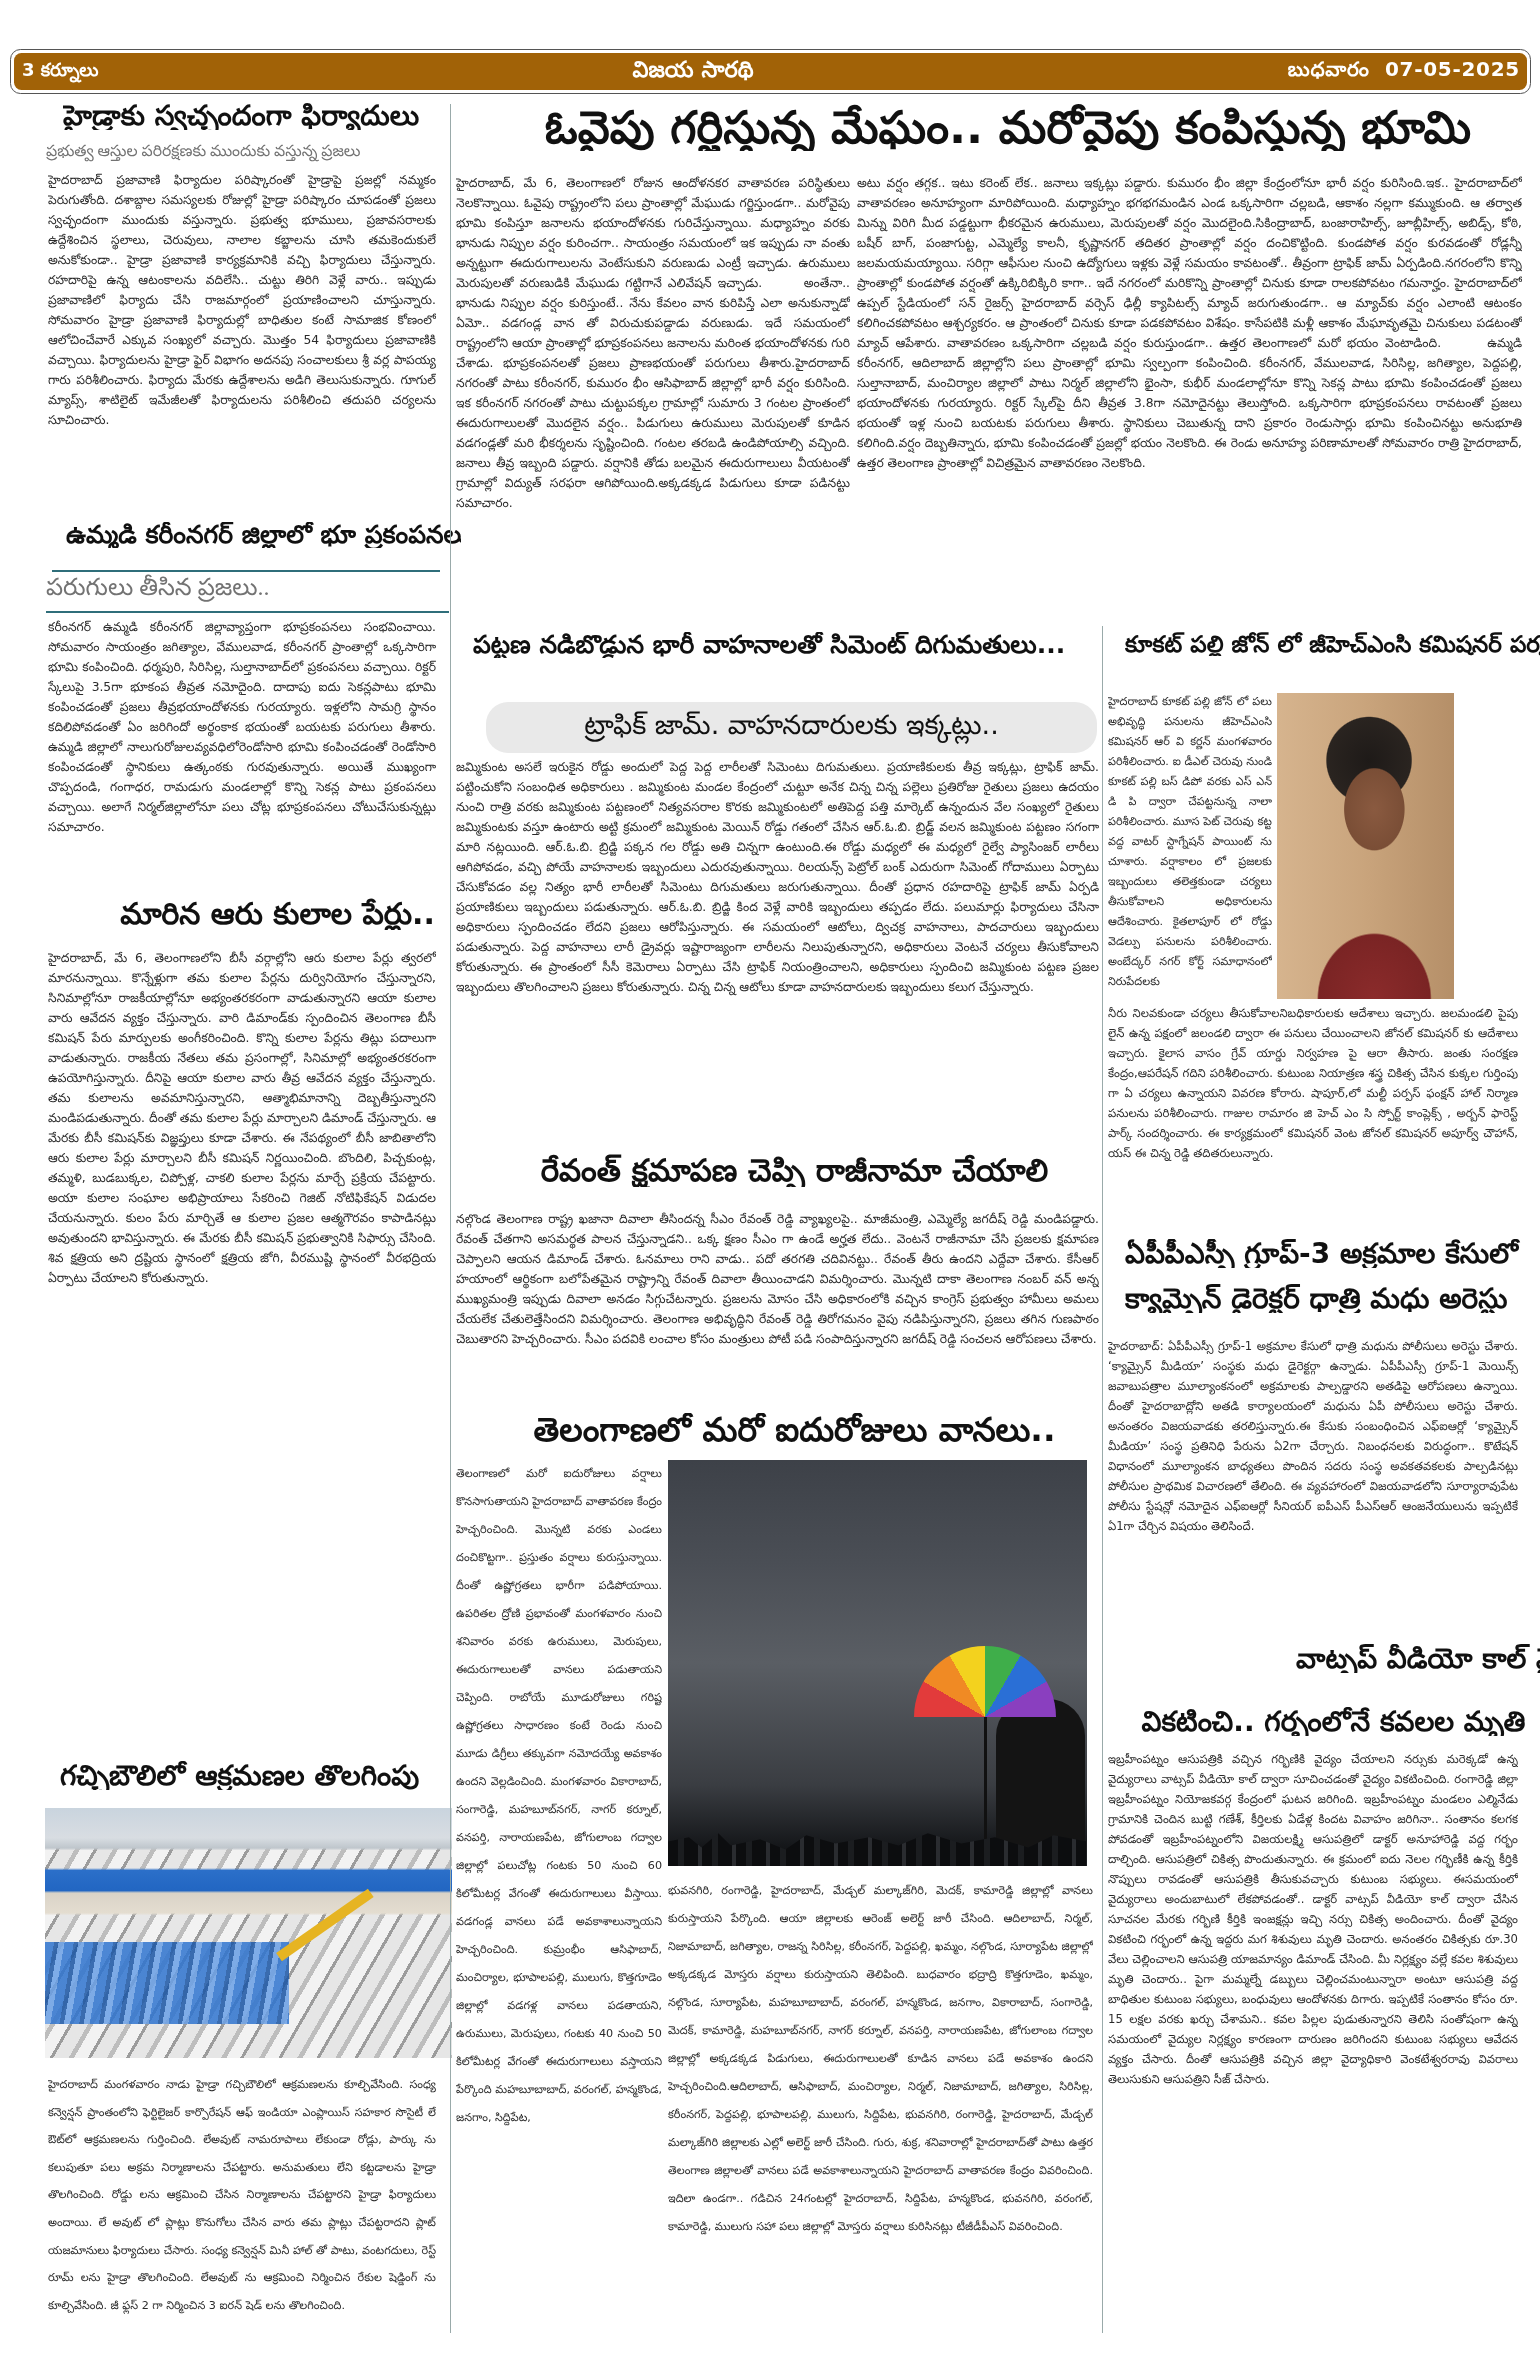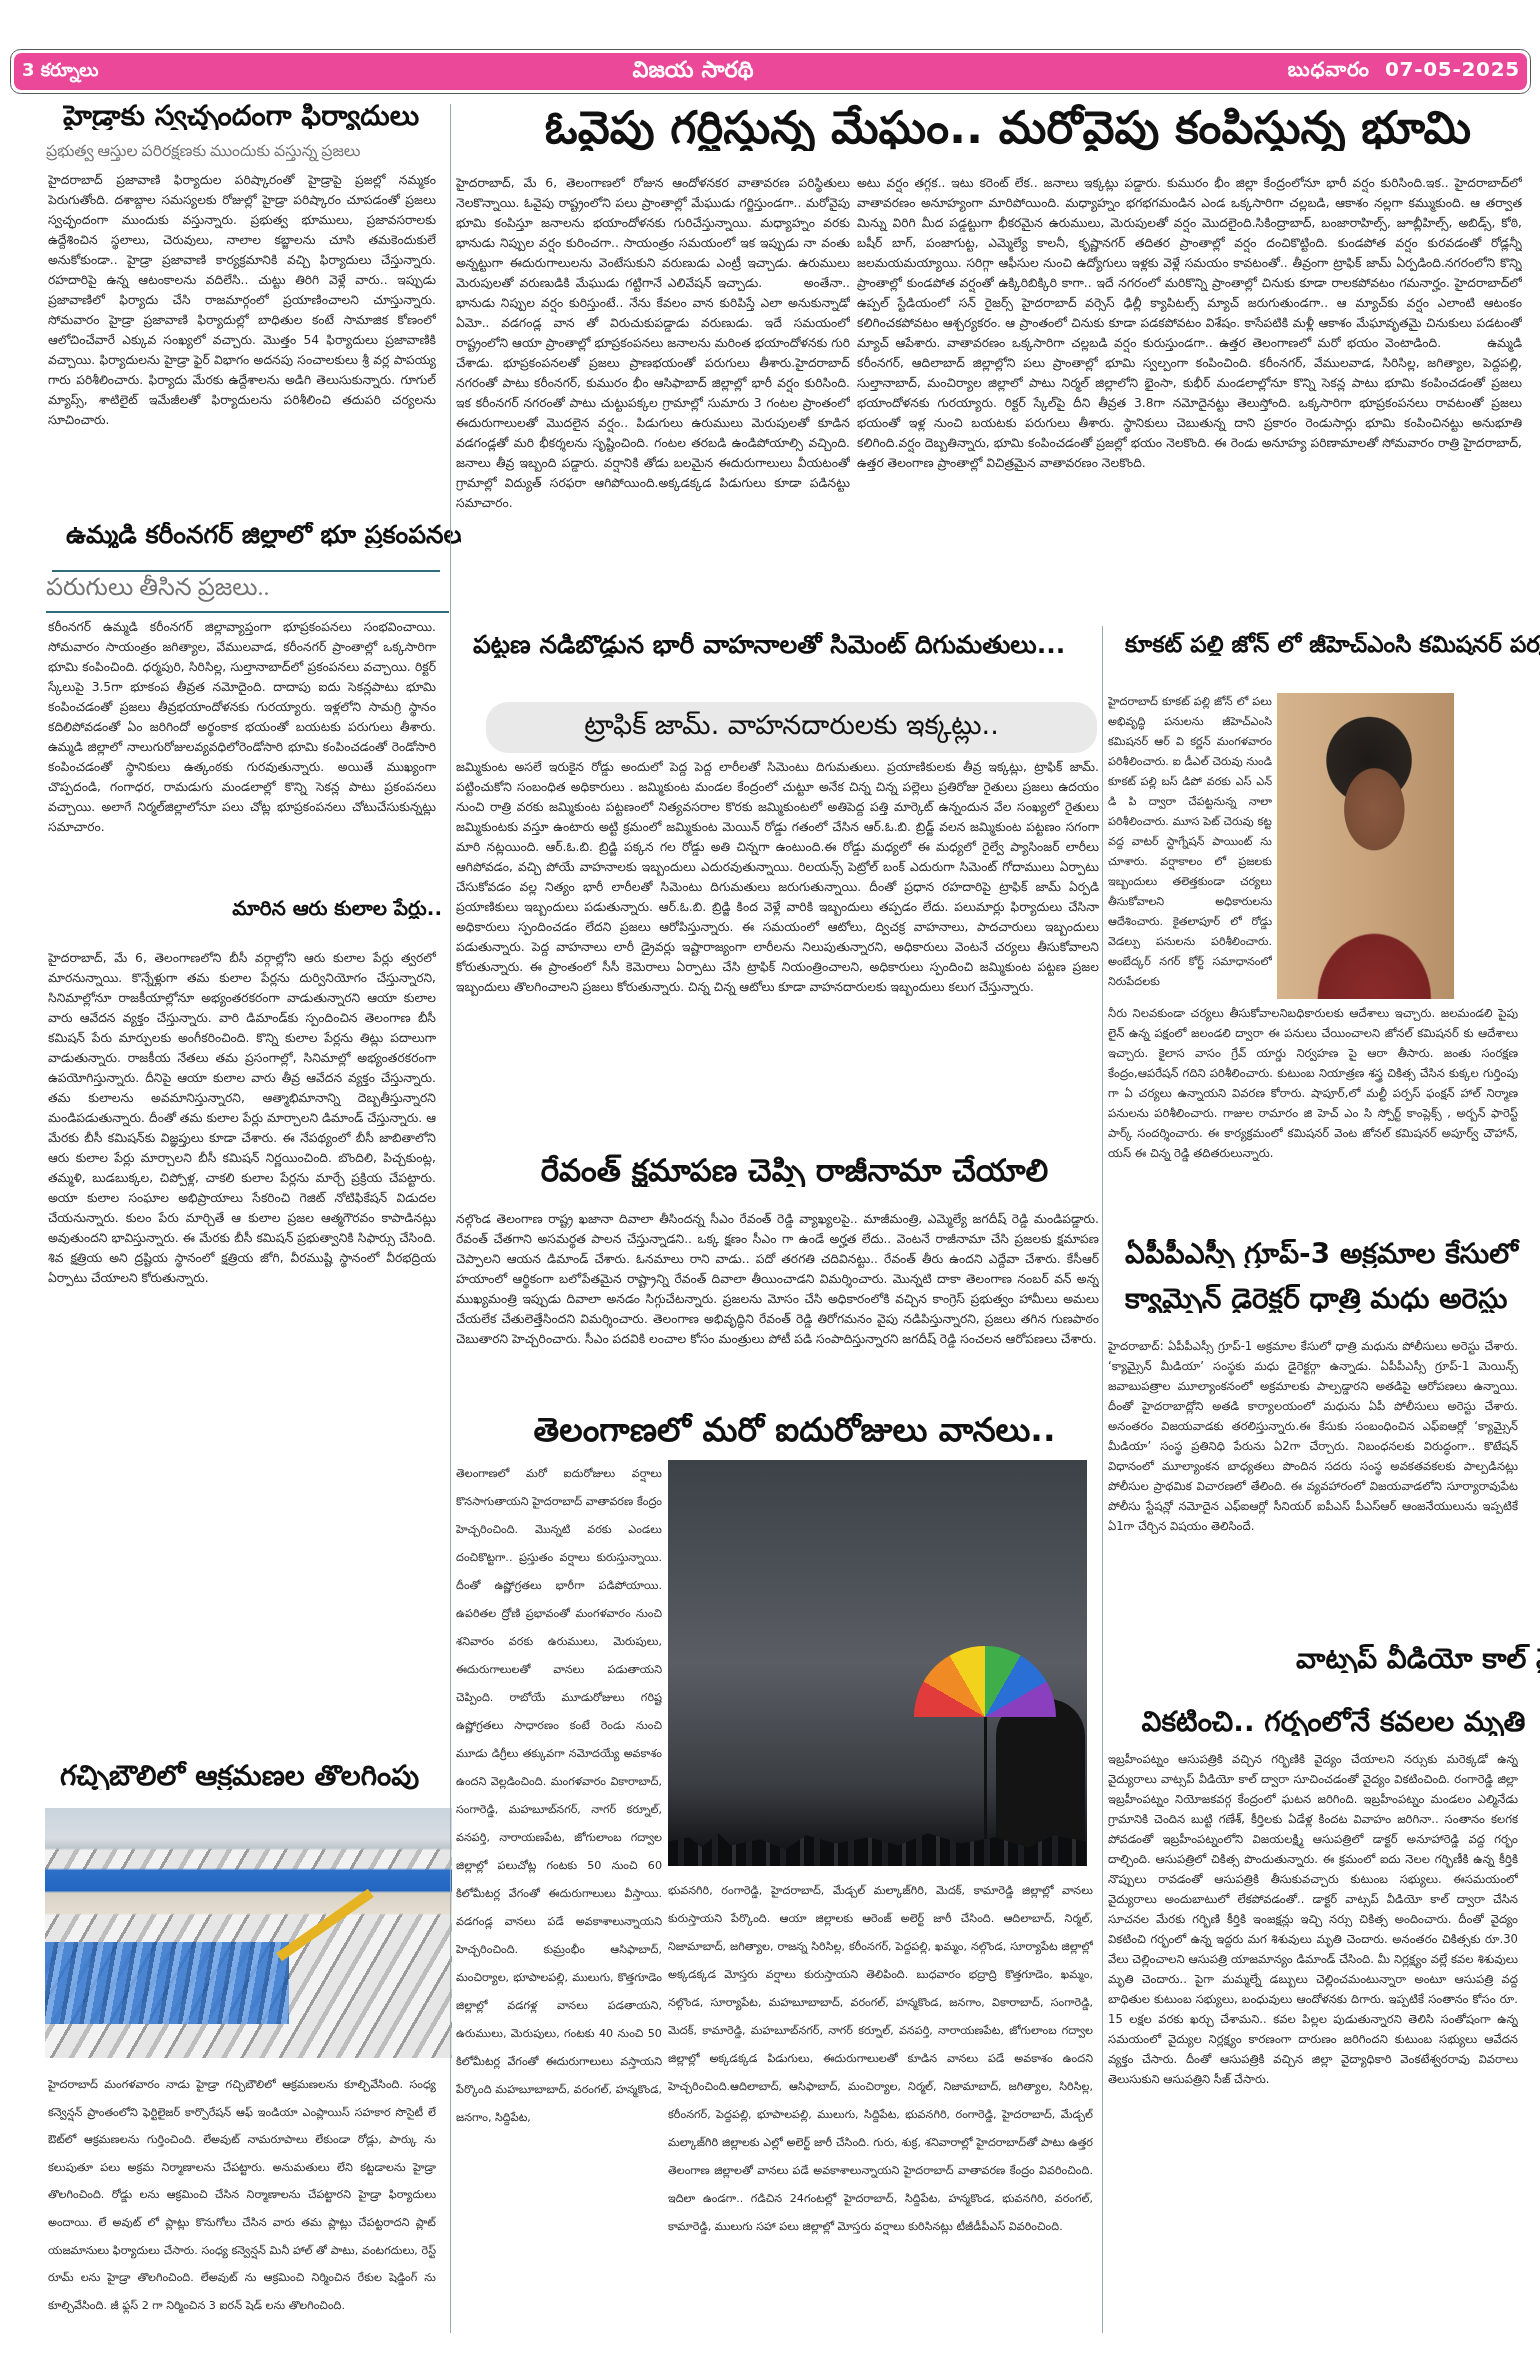--- a/index.html
+++ b/index.html
@@ -5,21 +5,21 @@
   * { box-sizing: border-box; margin: 0; padding: 0; }
   html, body { width: 1541px; height: 2377px; background: #ffffff; overflow: hidden; }
   body { position: relative; font-family: "DejaVu Sans", sans-serif; color: #1a1a1a; }
 
   
   .masthead-outer {
     position: absolute; left: 10.4px; top: 49px; width: 1521px; height: 45px;
     border: 1.5px solid #555; border-radius: 10.4px; background: #fff; padding: 3px 3px;
   }
   .masthead {
-    width: 100%; height: 100%; background: #ec4899; border-radius: 7.5px;
+    width: 100%; height: 100%; background: #a16207; border-radius: 7.5px;
     display: flex; align-items: center; justify-content: space-between; padding: 0 7.5px;
     color: #fff; font-family: "DejaVu Sans", sans-serif; font-weight: bold;
   }
   .masthead .page { font-size: 18px; }
   .masthead .title { font-size: 22.4px; }
   .masthead .date { font-size: 20px; letter-spacing: 0.7px; }
 
   
   .hl { position: absolute; font-family: "DejaVu Sans", sans-serif; font-weight: bold; color: #111; line-height: 1.05; white-space: nowrap; overflow: hidden; margin-left: 17px; }
   .hl.center { text-align: center; }
@@ -89,21 +89,21 @@
 <div class="hl" style="left:46px;top:101px;width:395px;font-size:28px;">హైడ్రాకు స్వచ్ఛందంగా ఫిర్యాదులు</div>
 <div class="sub" style="left:46px;top:142px;width:395px;font-size:15.7px;">ప్రభుత్వ ఆస్తుల పరిరక్షణకు ముందుకు వస్తున్న ప్రజలు</div>
 <div class="col" style="left:48px;top:170px;width:388px;height:327px;">హైదరాబాద్ ప్రజావాణి ఫిర్యాదుల పరిష్కారంతో హైడ్రాపై ప్రజల్లో నమ్మకం పెరుగుతోంది. దశాబ్దాల సమస్యలకు రోజుల్లో హైడ్రా పరిష్కారం చూపడంతో ప్రజలు స్వచ్ఛందంగా ముందుకు వస్తున్నారు. ప్రభుత్వ భూములు, ప్రజావసరాలకు ఉద్దేశించిన స్థలాలు, చెరువులు, నాలాల కబ్జాలను చూసి తమకెందుకులే అనుకోకుండా.. హైడ్రా ప్రజావాణి కార్యక్రమానికి వచ్చి ఫిర్యాదులు చేస్తున్నారు. రహదారిపై ఉన్న ఆటంకాలను వదిలేసి.. చుట్టు తిరిగి వెళ్లే వారు.. ఇప్పుడు ప్రజావాణిలో ఫిర్యాదు చేసి రాజమార్గంలో ప్రయాణించాలని చూస్తున్నారు. సోమవారం హైడ్రా ప్రజావాణి ఫిర్యాదుల్లో బాధితుల కంటే సామాజిక కోణంలో ఆలోచించేవారే ఎక్కువ సంఖ్యలో వచ్చారు. మొత్తం 54 ఫిర్యాదులు ప్రజావాణికి వచ్చాయి. ఫిర్యాదులను హైడ్రా ఫైర్ విభాగం అదనపు సంచాలకులు శ్రీ వర్ల పాపయ్య గారు పరిశీలించారు. ఫిర్యాదు మేరకు ఉద్దేశాలను అడిగి తెలుసుకున్నారు. గూగుల్ మ్యాప్స్, శాటిలైట్ ఇమేజీలతో ఫిర్యాదులను పరిశీలించి తదుపరి చర్యలను సూచించారు.</div>
 
 <div class="hl" style="left:49px;top:522px;width:395px;font-size:25px;">ఉమ్మడి కరీంనగర్ జిల్లాలో భూ ప్రకంపనలు..</div>
 <div class="teal-rule" style="left:52px;top:570px;width:388px;"></div>
 <div class="sub" style="left:46px;top:574px;width:395px;font-size:24px;">పరుగులు తీసిన ప్రజలు..</div>
 <div class="teal-rule" style="left:46px;top:611px;width:403px;"></div>
 <div class="col" style="left:48px;top:617px;width:388px;height:283px;">కరీంనగర్ ఉమ్మడి కరీంనగర్ జిల్లావ్యాప్తంగా భూప్రకంపనలు సంభవించాయి. సోమవారం సాయంత్రం జగిత్యాల, వేములవాడ, కరీంనగర్ ప్రాంతాల్లో ఒక్కసారిగా భూమి కంపించింది. ధర్మపురి, సిరిసిల్ల, సుల్తానాబాద్‌లో ప్రకంపనలు వచ్చాయి. రిక్టర్ స్కేలుపై 3.5గా భూకంప తీవ్రత నమోదైంది. దాదాపు ఐదు సెకన్లపాటు భూమి కంపించడంతో ప్రజలు తీవ్రభయాందోళనకు గురయ్యారు. ఇళ్లలోని సామగ్రి స్థానం కదిలిపోవడంతో ఏం జరిగిందో అర్థంకాక భయంతో బయటకు పరుగులు తీశారు. ఉమ్మడి జిల్లాలో నాలుగురోజులవ్యవధిలోరెండోసారి భూమి కంపించడంతో రెండోసారి కంపించడంతో స్థానికులు ఉత్కంఠకు గురవుతున్నారు. అయితే ముఖ్యంగా చొప్పదండి, గంగాధర, రామడుగు మండలాల్లో కొన్ని సెకన్ల పాటు ప్రకంపనలు వచ్చాయి. అలాగే నిర్మల్‌జిల్లాలోనూ పలు చోట్ల భూప్రకంపనలు చోటుచేసుకున్నట్లు సమాచారం.</div>
 
-<div class="hl center" style="left:30px;top:898px;width:395px;font-size:20px;text-align:right;">మారిన ఆరు కులాల పేర్లు..</div>
+<div class="hl center" style="left:63px;top:898px;width:395px;font-size:30px;">మారిన ఆరు కులాల పేర్లు..</div>
 <div class="col" style="left:48px;top:948px;width:388px;height:790px;">హైదరాబాద్, మే 6, తెలంగాణలోని బీసీ వర్గాల్లోని ఆరు కులాల పేర్లు త్వరలో మారనున్నాయి. కొన్నేళ్లుగా తమ కులాల పేర్లను దుర్వినియోగం చేస్తున్నారని, సినిమాల్లోనూ రాజకీయాల్లోనూ అభ్యంతరకరంగా వాడుతున్నారని ఆయా కులాల వారు ఆవేదన వ్యక్తం చేస్తున్నారు. వారి డిమాండ్‌కు స్పందించిన తెలంగాణ బీసీ కమిషన్ పేరు మార్పులకు అంగీకరించింది. కొన్ని కులాల పేర్లను తిట్లు పదాలుగా వాడుతున్నారు. రాజకీయ నేతలు తమ ప్రసంగాల్లో, సినిమాల్లో అభ్యంతరకరంగా ఉపయోగిస్తున్నారు. దీనిపై ఆయా కులాల వారు తీవ్ర ఆవేదన వ్యక్తం చేస్తున్నారు. తమ కులాలను అవమానిస్తున్నారని, ఆత్మాభిమానాన్ని దెబ్బతీస్తున్నారని మండిపడుతున్నారు. దీంతో తమ కులాల పేర్లు మార్చాలని డిమాండ్ చేస్తున్నారు. ఆ మేరకు బీసీ కమిషన్‌కు విజ్ఞప్తులు కూడా చేశారు. ఈ నేపథ్యంలో బీసీ జాబితాలోని ఆరు కులాల పేర్లు మార్చాలని బీసీ కమిషన్ నిర్ణయించింది. బొందిలి, పిచ్చకుంట్ల, తమ్మళి, బుడబుక్కల, చిప్పోళ్ల, చాకలి కులాల పేర్లను మార్చే ప్రక్రియ చేపట్టారు. అయా కులాల సంఘాల అభిప్రాయాలు సేకరించి గెజిట్ నోటిఫికేషన్ విడుదల చేయనున్నారు. కులం పేరు మార్చితే ఆ కులాల ప్రజల ఆత్మగౌరవం కాపాడినట్లు అవుతుందని భావిస్తున్నారు. ఈ మేరకు బీసీ కమిషన్ ప్రభుత్వానికి సిఫార్సు చేసింది. శివ క్షత్రియ అని ద్రష్టియ స్థానంలో క్షత్రియ జోగి, వీరముష్టి స్థానంలో వీరభద్రియ ఏర్పాటు చేయాలని కోరుతున్నారు.</div>
 
 <div class="hl" style="left:43px;top:1761px;width:403px;font-size:28px;">గచ్చిబౌలిలో ఆక్రమణల తొలగింపు</div>
 <div class="photo photo-demolition" style="left:45px;top:1808px;width:407px;height:250px;">
   <div class="demo-blue"></div>
   <div class="demo-crane"></div>
 </div>
 <div class="col" style="left:48px;top:2071px;width:388px;height:257px;line-height:27.6px;font-size:11.2px;">హైదరాబాద్ మంగళవారం నాడు హైడ్రా గచ్చిబౌలిలో ఆక్రమణలను కూల్చివేసింది. సంధ్య కన్వెన్షన్ ప్రాంతంలోని ఫెర్టిలైజర్ కార్పొరేషన్ ఆఫ్ ఇండియా ఎంప్లాయిస్ సహకార సొసైటీ లే ఔట్‌లో ఆక్రమణలను గుర్తించింది. లేఅవుట్ నామరూపాలు లేకుండా రోడ్లు, పార్కు ను కలుపుతూ పలు అక్రమ నిర్మాణాలను చేపట్టారు. అనుమతులు లేని కట్టడాలను హైడ్రా తొలగించింది. రోడ్డు లను ఆక్రమించి చేసిన నిర్మాణాలను చేపట్టారని హైడ్రా ఫిర్యాదులు అందాయి. లే అవుట్ లో ప్లాట్లు కొనుగోలు చేసిన వారు తమ ప్లాట్లు చేపట్టరాదని ప్లాట్ యజమానులు ఫిర్యాదులు చేసారు. సంధ్య కన్వెన్షన్ మినీ హాల్ తో పాటు, వంటగదులు, రెస్ట్ రూమ్ లను హైడ్రా తొలగించింది. లేఅవుట్ ను ఆక్రమించి నిర్మించిన రేకుల షెడ్డింగ్ ను కూల్చివేసింది. జీ ఫ్లస్ 2 గా నిర్మించిన 3 ఐరన్ షెడ్ లను తొలగించింది.</div>
 
 <div class="vrule" style="left:450px;top:104px;height:2229px;"></div>

